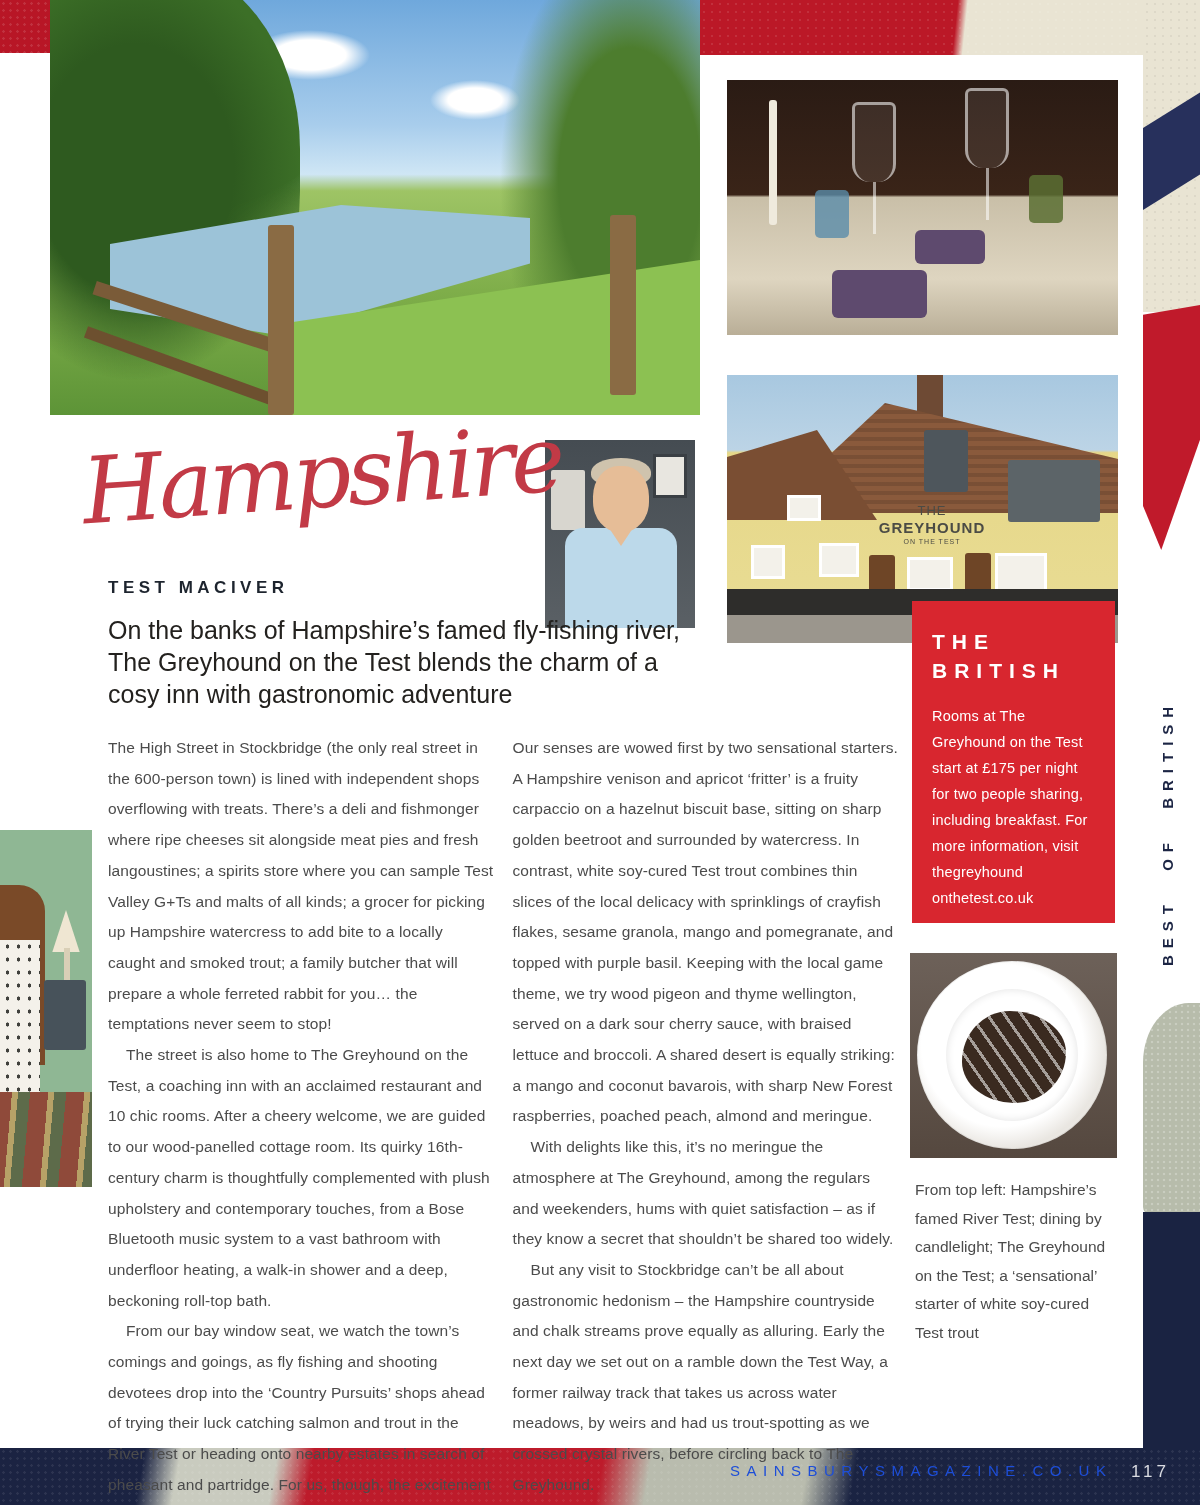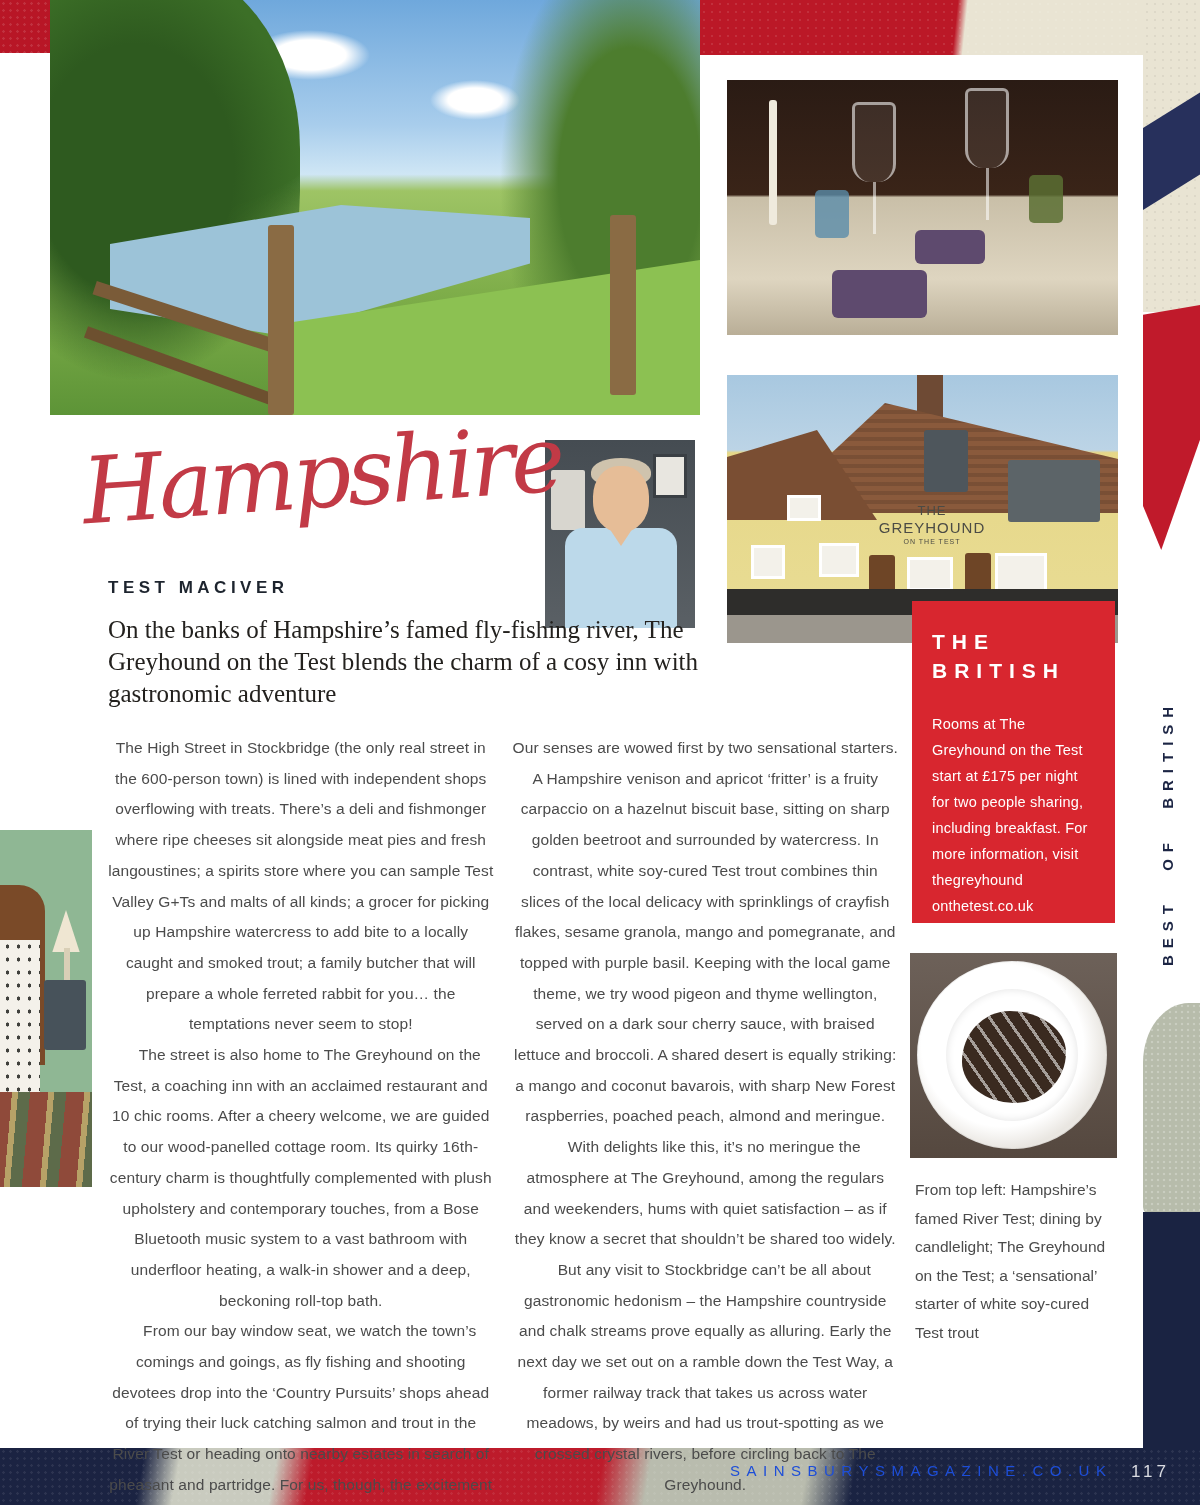--- a/index.html
+++ b/index.html
@@ -71,21 +71,21 @@
   .ph-pub{left:727px;top:375px;width:391px;height:268px;background:linear-gradient(#a8c8e0 0%,#bcd4e6 30%,#e8d98b 31%,#ead踏 100%);
     background:linear-gradient(#a8c8e0 0%,#bcd4e6 28%,#e6d788 29%,#e9dd96 100%);}
   .ph-pub .roof{position:absolute;left:-10px;top:28px;width:420px;height:110px;background:#8a5a3c;
     clip-path:polygon(12% 100%,40% 0,100% 55%,100% 100%);
     background-image:repeating-linear-gradient(0deg,rgba(0,0,0,.12) 0 4px,transparent 4px 9px);}
   .ph-pub .roof2{position:absolute;left:0;top:55px;width:150px;height:90px;background:#7a4e33;
     clip-path:polygon(0 30%,60% 0,100% 100%,0 100%);}
   .ph-pub .chimney{position:absolute;left:190px;top:0;width:26px;height:50px;background:#6e4a34;}
   .ph-pub .sign{position:absolute;left:150px;top:128px;width:110px;text-align:center;color:#4b4b45;line-height:1.25;}
   .ph-pub .sign .l1{font-size:13px;letter-spacing:1px;}
-  .ph-pub .sign .l2{font-size:15px;font-weight:normal;letter-spacing:1px;}
+  .ph-pub .sign .l2{font-size:15px;font-weight:bold;letter-spacing:1px;}
   .ph-pub .sign .l3{font-size:7px;letter-spacing:1px;}
   .ph-pub .board{position:absolute;right:18px;top:85px;width:92px;height:62px;background:#5c6468;border-radius:3px;}
   .ph-pub .hang{position:absolute;right:150px;top:55px;width:44px;height:62px;background:#4e565c;border-radius:3px;}
   .ph-pub .win{position:absolute;background:#f3f1ea;border:3px solid #ffffff;}
   .ph-pub .plinth{position:absolute;left:0;bottom:28px;width:100%;height:26px;background:#2e2d2b;}
   .ph-pub .road{position:absolute;left:0;bottom:0;width:100%;height:28px;background:#9b968d;}
   .ph-pub .door{position:absolute;width:26px;height:44px;background:#6e4526;border-radius:3px 3px 0 0;}
   
   .ph-dessert{left:910px;top:953px;width:207px;height:205px;background:linear-gradient(#6d6159,#55483f);}
   .ph-dessert .plate{position:absolute;left:7px;top:8px;width:190px;height:188px;border-radius:50%;
@@ -115,31 +115,31 @@
   .ph-headshot .hair{position:absolute;left:46px;top:18px;width:60px;height:28px;background:#cfc3ad;border-radius:50% 50% 40% 40%;}
   .ph-headshot .shirt{position:absolute;left:20px;top:88px;width:112px;height:100px;background:#bcd9ea;border-radius:18px 18px 0 0;}
   .ph-headshot .collar{position:absolute;left:64px;top:88px;width:24px;height:18px;background:#e6bd97;clip-path:polygon(0 0,100% 0,50% 100%);}
 
   
   .script-title{position:absolute;left:82px;top:432px;width:420px;color:#c23a46;
     font-family:"DejaVu Serif",serif;font-style:italic;font-size:92px;line-height:1;
     transform:rotate(-4deg);letter-spacing:-4px;}
   .byline{position:absolute;left:108px;top:578px;color:#1d242e;font-size:17px;font-weight:bold;letter-spacing:4.5px;}
   .standfirst{position:absolute;left:108px;top:614px;width:605px;color:#23211e;
-    font-family:Liberation Serif, serif;font-size:25px;line-height:32px;}
+    font-family:Liberation Sans, sans-serif;font-size:25px;line-height:32px;}
   .columns{position:absolute;left:108px;top:733px;width:790px;display:flex;gap:19px;}
   .col{width:386px;color:#4b4b4b;font-size:15.5px;line-height:30.7px;letter-spacing:.1px;}
-  .col p{margin:0;text-align:center;}
+  .col p{margin:0;}
   .col p + p{text-indent:18px;}
 
   
   .details-box{position:absolute;left:912px;top:601px;width:203px;height:322px;background:#d8262f;
     color:#ffffff;padding:26px 20px;}
   .details-box .h{font-size:21px;font-weight:bold;letter-spacing:7px;line-height:29px;}
-  .details-box .b{margin-top:26px;font-size:14.5px;line-height:26px;letter-spacing:.2px;}
+  .details-box .b{margin-top:18px;font-size:14.5px;line-height:26px;letter-spacing:.2px;}
 
   
   .caption{position:absolute;left:915px;top:1176px;width:205px;color:#4b4b4b;font-size:15.5px;line-height:28.5px;}
 
   
   .vertical-strap{position:absolute;right:24px;top:618px;height:430px;color:#1c2544;
     font-size:15px;font-weight:bold;letter-spacing:7px;word-spacing:16px;
     writing-mode:vertical-rl;transform:rotate(180deg);text-align:center;}
 </style>
 </head>

